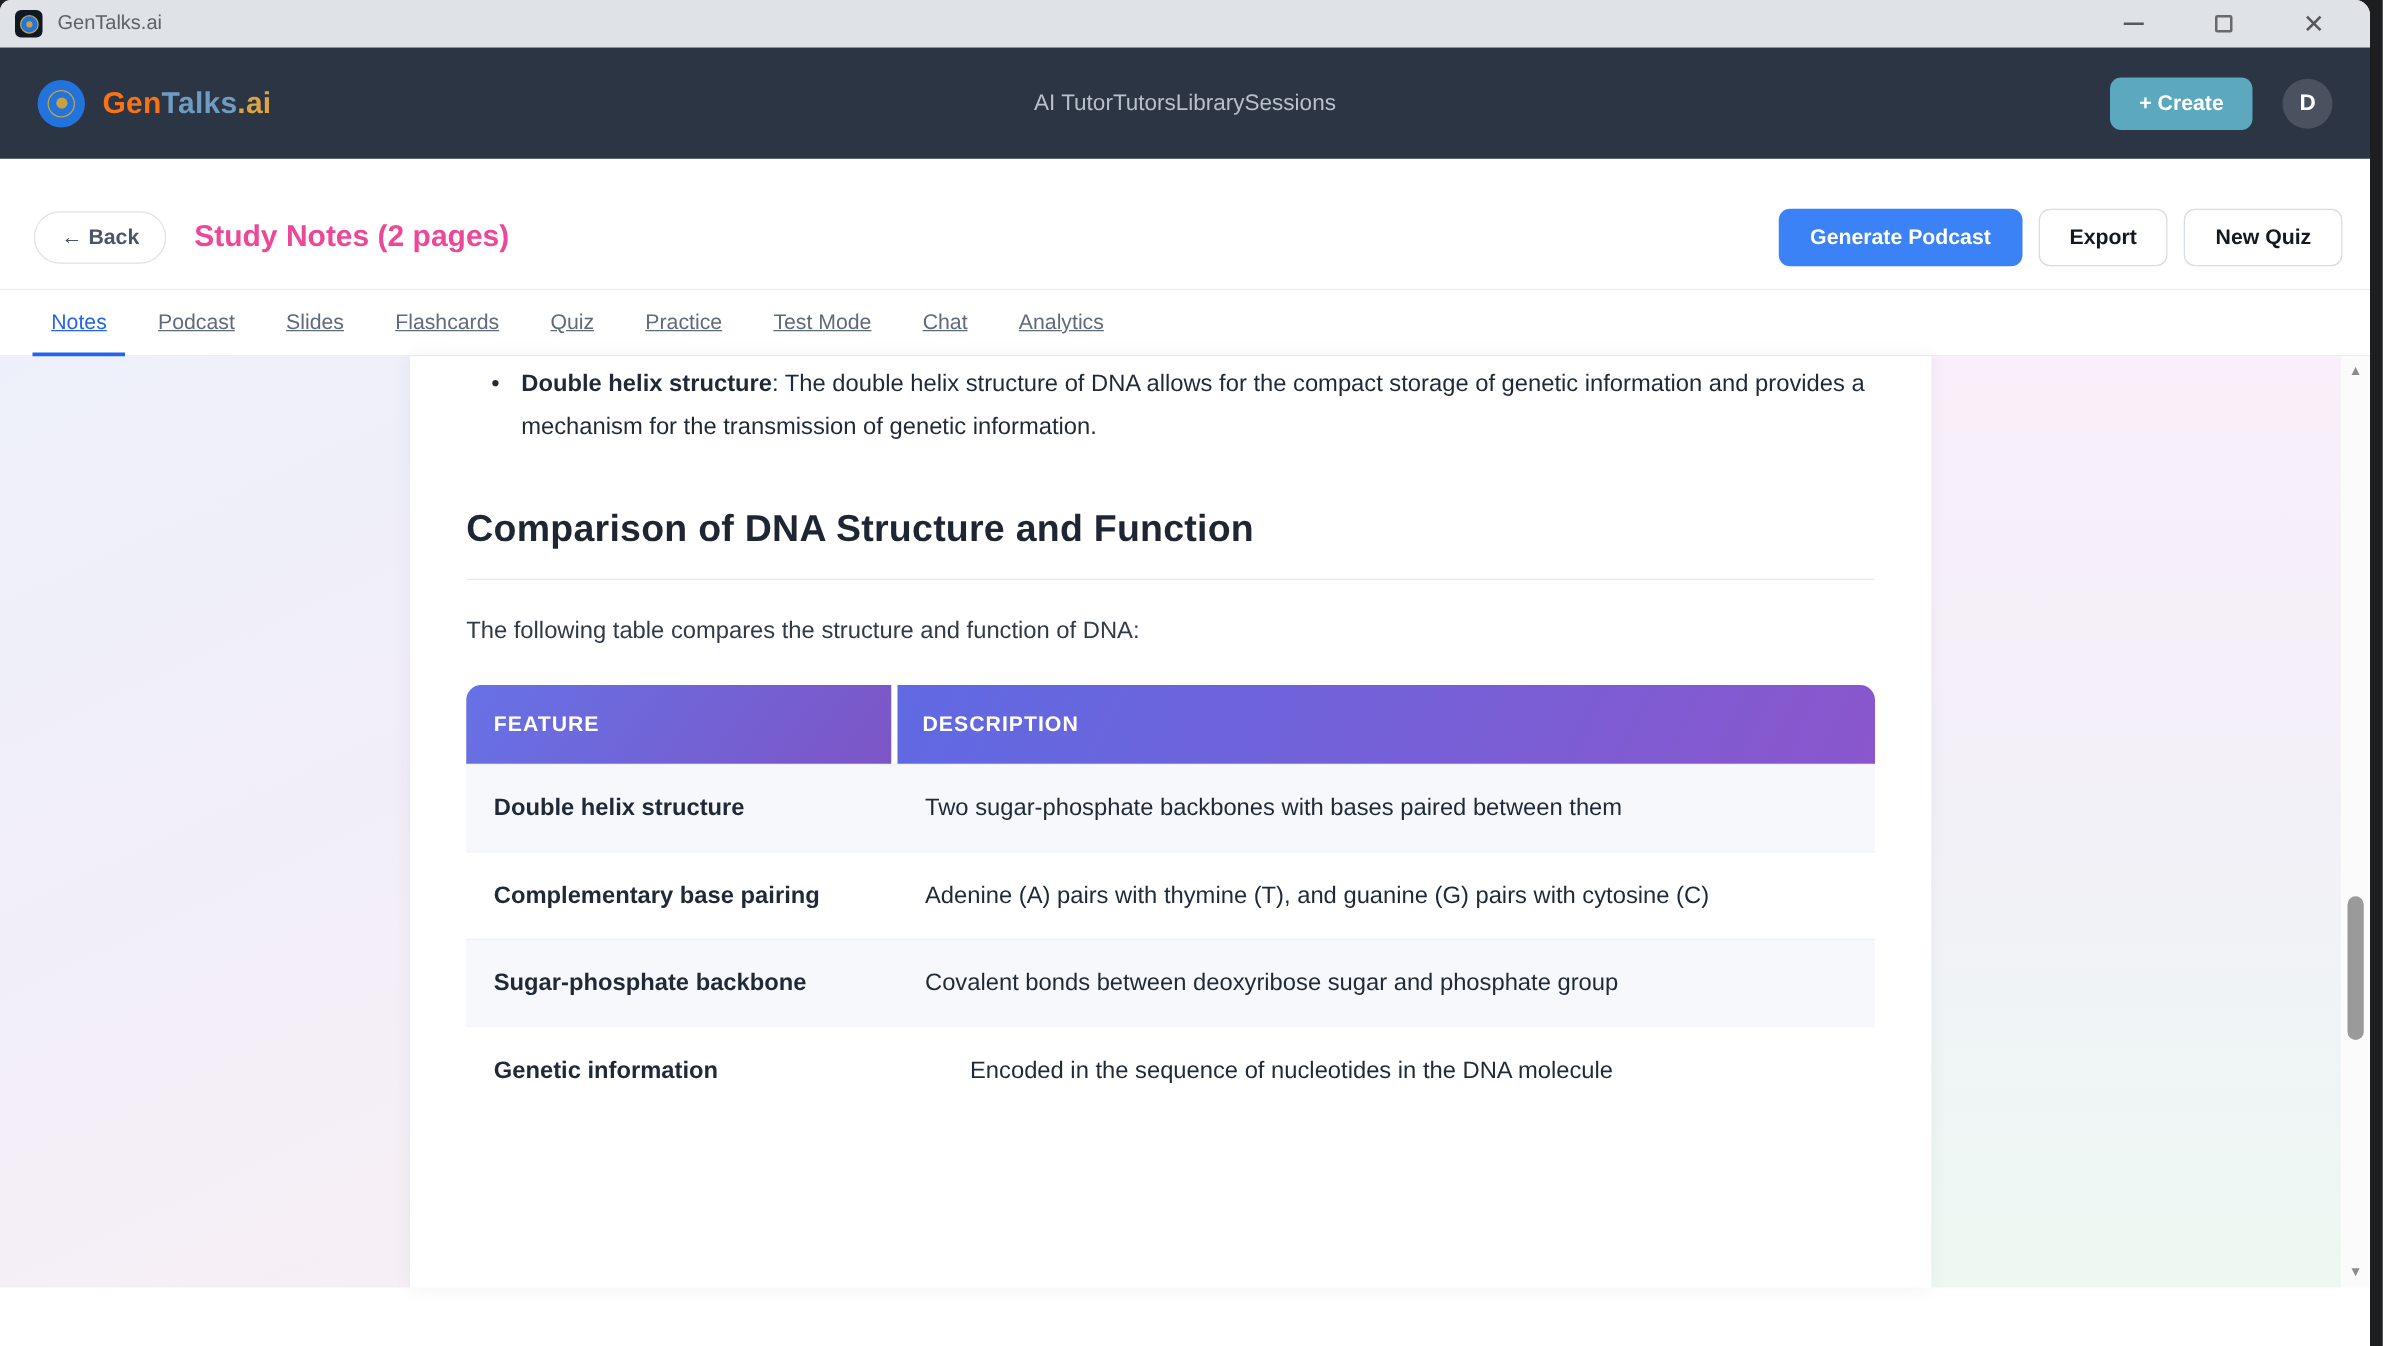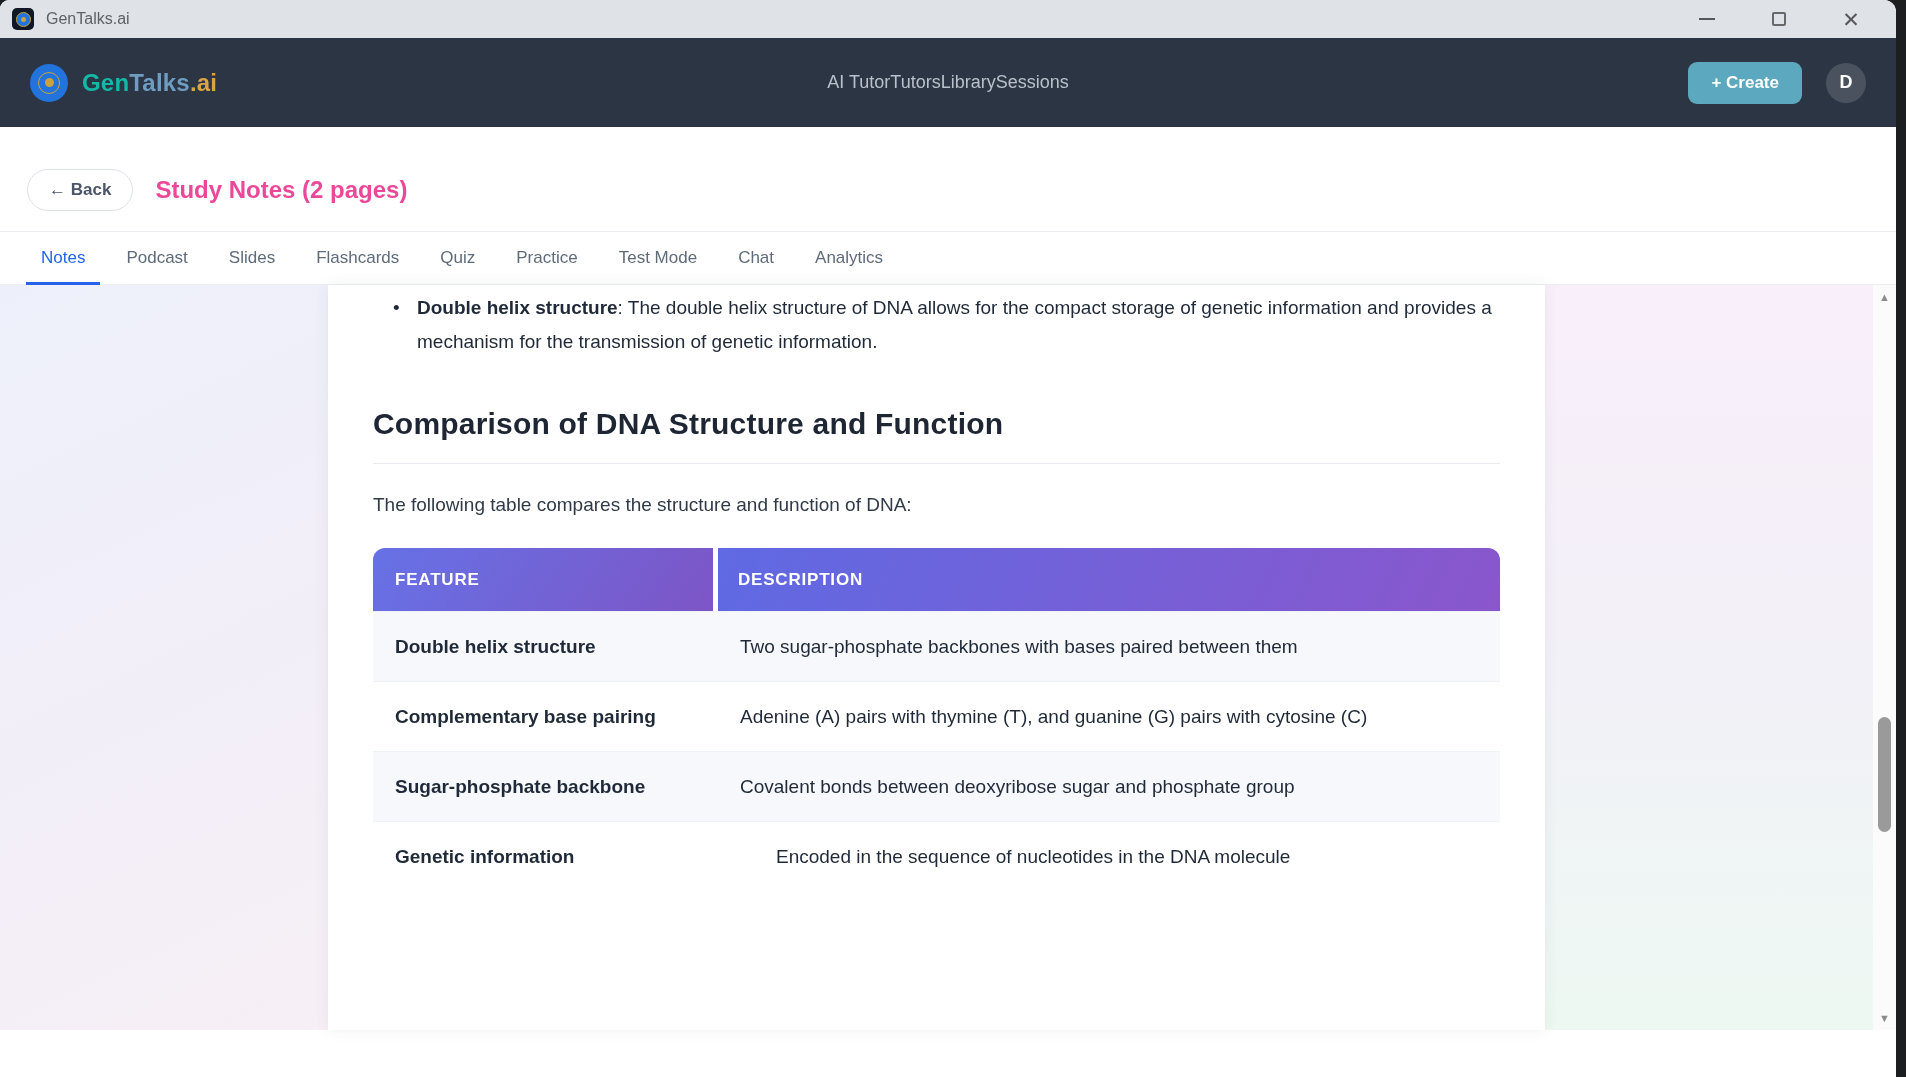--- a/index.html
+++ b/index.html
@@ -24,21 +24,21 @@
 
   
   .navbar { position:relative; height:89px; background:#2b3544; display:flex; align-items:center; padding:0 30px; }
   .brand { display:flex; align-items:center; gap:14px; }
   .brand-logo { width:38px; height:38px; border-radius:50%; background:#2273db;
                 display:flex; align-items:center; justify-content:center; }
   .brand-logo .ring { width:22px; height:22px; border-radius:50%; border:1.5px solid #c9a23f;
                       display:flex; align-items:center; justify-content:center; }
   .brand-logo .core { width:9px; height:9px; border-radius:50%; background:#c9a23f; }
   .brand-text { font-size:24px; font-weight:bold; letter-spacing:.2px; }
-  .brand-gen { color:#14b8a6; } .brand-talks { color:#6f9dc1; } .brand-ai { color:#d9a544; }
+  .brand-gen { color:#f97316; } .brand-talks { color:#6f9dc1; } .brand-ai { color:#d9a544; }
   .nav-links { position:absolute; left:50%; transform:translateX(-50%); display:flex; }
   .nav-link { font-size:18px; color:#b9c0cb; cursor:pointer; white-space:nowrap; }
   .nav-right { margin-left:auto; display:flex; align-items:center; gap:24px; }
   .create-btn { background:#5ca8be; color:#fff; font-weight:bold; font-size:17px;
                 padding:11px 23px; border:none; border-radius:9px; cursor:pointer; }
   .avatar { width:40px; height:40px; border-radius:50%; background:#4a5260; color:#fff;
             font-weight:bold; font-size:18px; display:flex; align-items:center; justify-content:center; }
 
   
   .toolbar { height:83px; background:#fff; display:flex; align-items:center;
@@ -49,21 +49,21 @@
   .toolbar-actions { margin-left:auto; display:flex; align-items:center; gap:13px; }
   .btn-primary { background:#3b82f6; color:#fff; font-weight:bold; font-size:17px;
                  border:none; padding:13px 25px; border-radius:9px; cursor:pointer; }
   .btn-outline { background:#fff; color:#14181f; font-weight:bold; font-size:17px;
                  border:1px solid #d8dce3; padding:12px 24px; border-radius:9px; cursor:pointer; }
 
   
   .tabbar { height:53px; background:#fff; display:flex; align-items:stretch;
             padding-left:26px; gap:11px; border-bottom:1px solid #eceef1; }
   .tab { position:relative; display:flex; align-items:center; padding:0 15px;
-         font-size:17px; color:#5f6b7a; cursor:pointer; white-space:nowrap; }
+         font-size:17px; color:#5f6b7a; cursor:pointer; white-space:nowrap;text-decoration:underline; }
   .tab.active { color:#2563eb; }
   .tab.active::after { content:""; position:absolute; left:0; right:0; bottom:-1px;
                        height:3px; background:#2563eb; }
 
   
   .viewport { height:745px; display:flex; }
   .side-left { width:328px; background:linear-gradient(155deg,#edf0fa 0%,#f2eef8 55%,#f6eff5 100%); }
   .doc-card { width:1217px; background:#ffffff; box-shadow:0 0 14px rgba(40,50,90,.07);
               padding:6px 45px 0 45px; position:relative; z-index:1; }
   .side-right { width:328px; background:linear-gradient(to bottom,#f9effa 0%,#f3f0f8 45%,#edf8f2 100%); }
@@ -143,20 +143,25 @@
     </div>
     <div class="nav-right">
       <button class="create-btn">+ Create</button>
       <div class="avatar">D</div>
     </div>
   </div>
 
   <div class="toolbar">
     <button class="back-btn">← Back</button>
     <span class="doc-title">Study Notes (2 pages)</span>
+    <div class="toolbar-actions">
+      <button class="btn-primary">Generate Podcast</button>
+      <button class="btn-outline">Export</button>
+      <button class="btn-outline">New Quiz</button>
+    </div>
   </div>
 
   <div class="tabbar">
     <div class="tab active">Notes</div>
     <div class="tab">Podcast</div>
     <div class="tab">Slides</div>
     <div class="tab">Flashcards</div>
     <div class="tab">Quiz</div>
     <div class="tab">Practice</div>
     <div class="tab">Test Mode</div>

